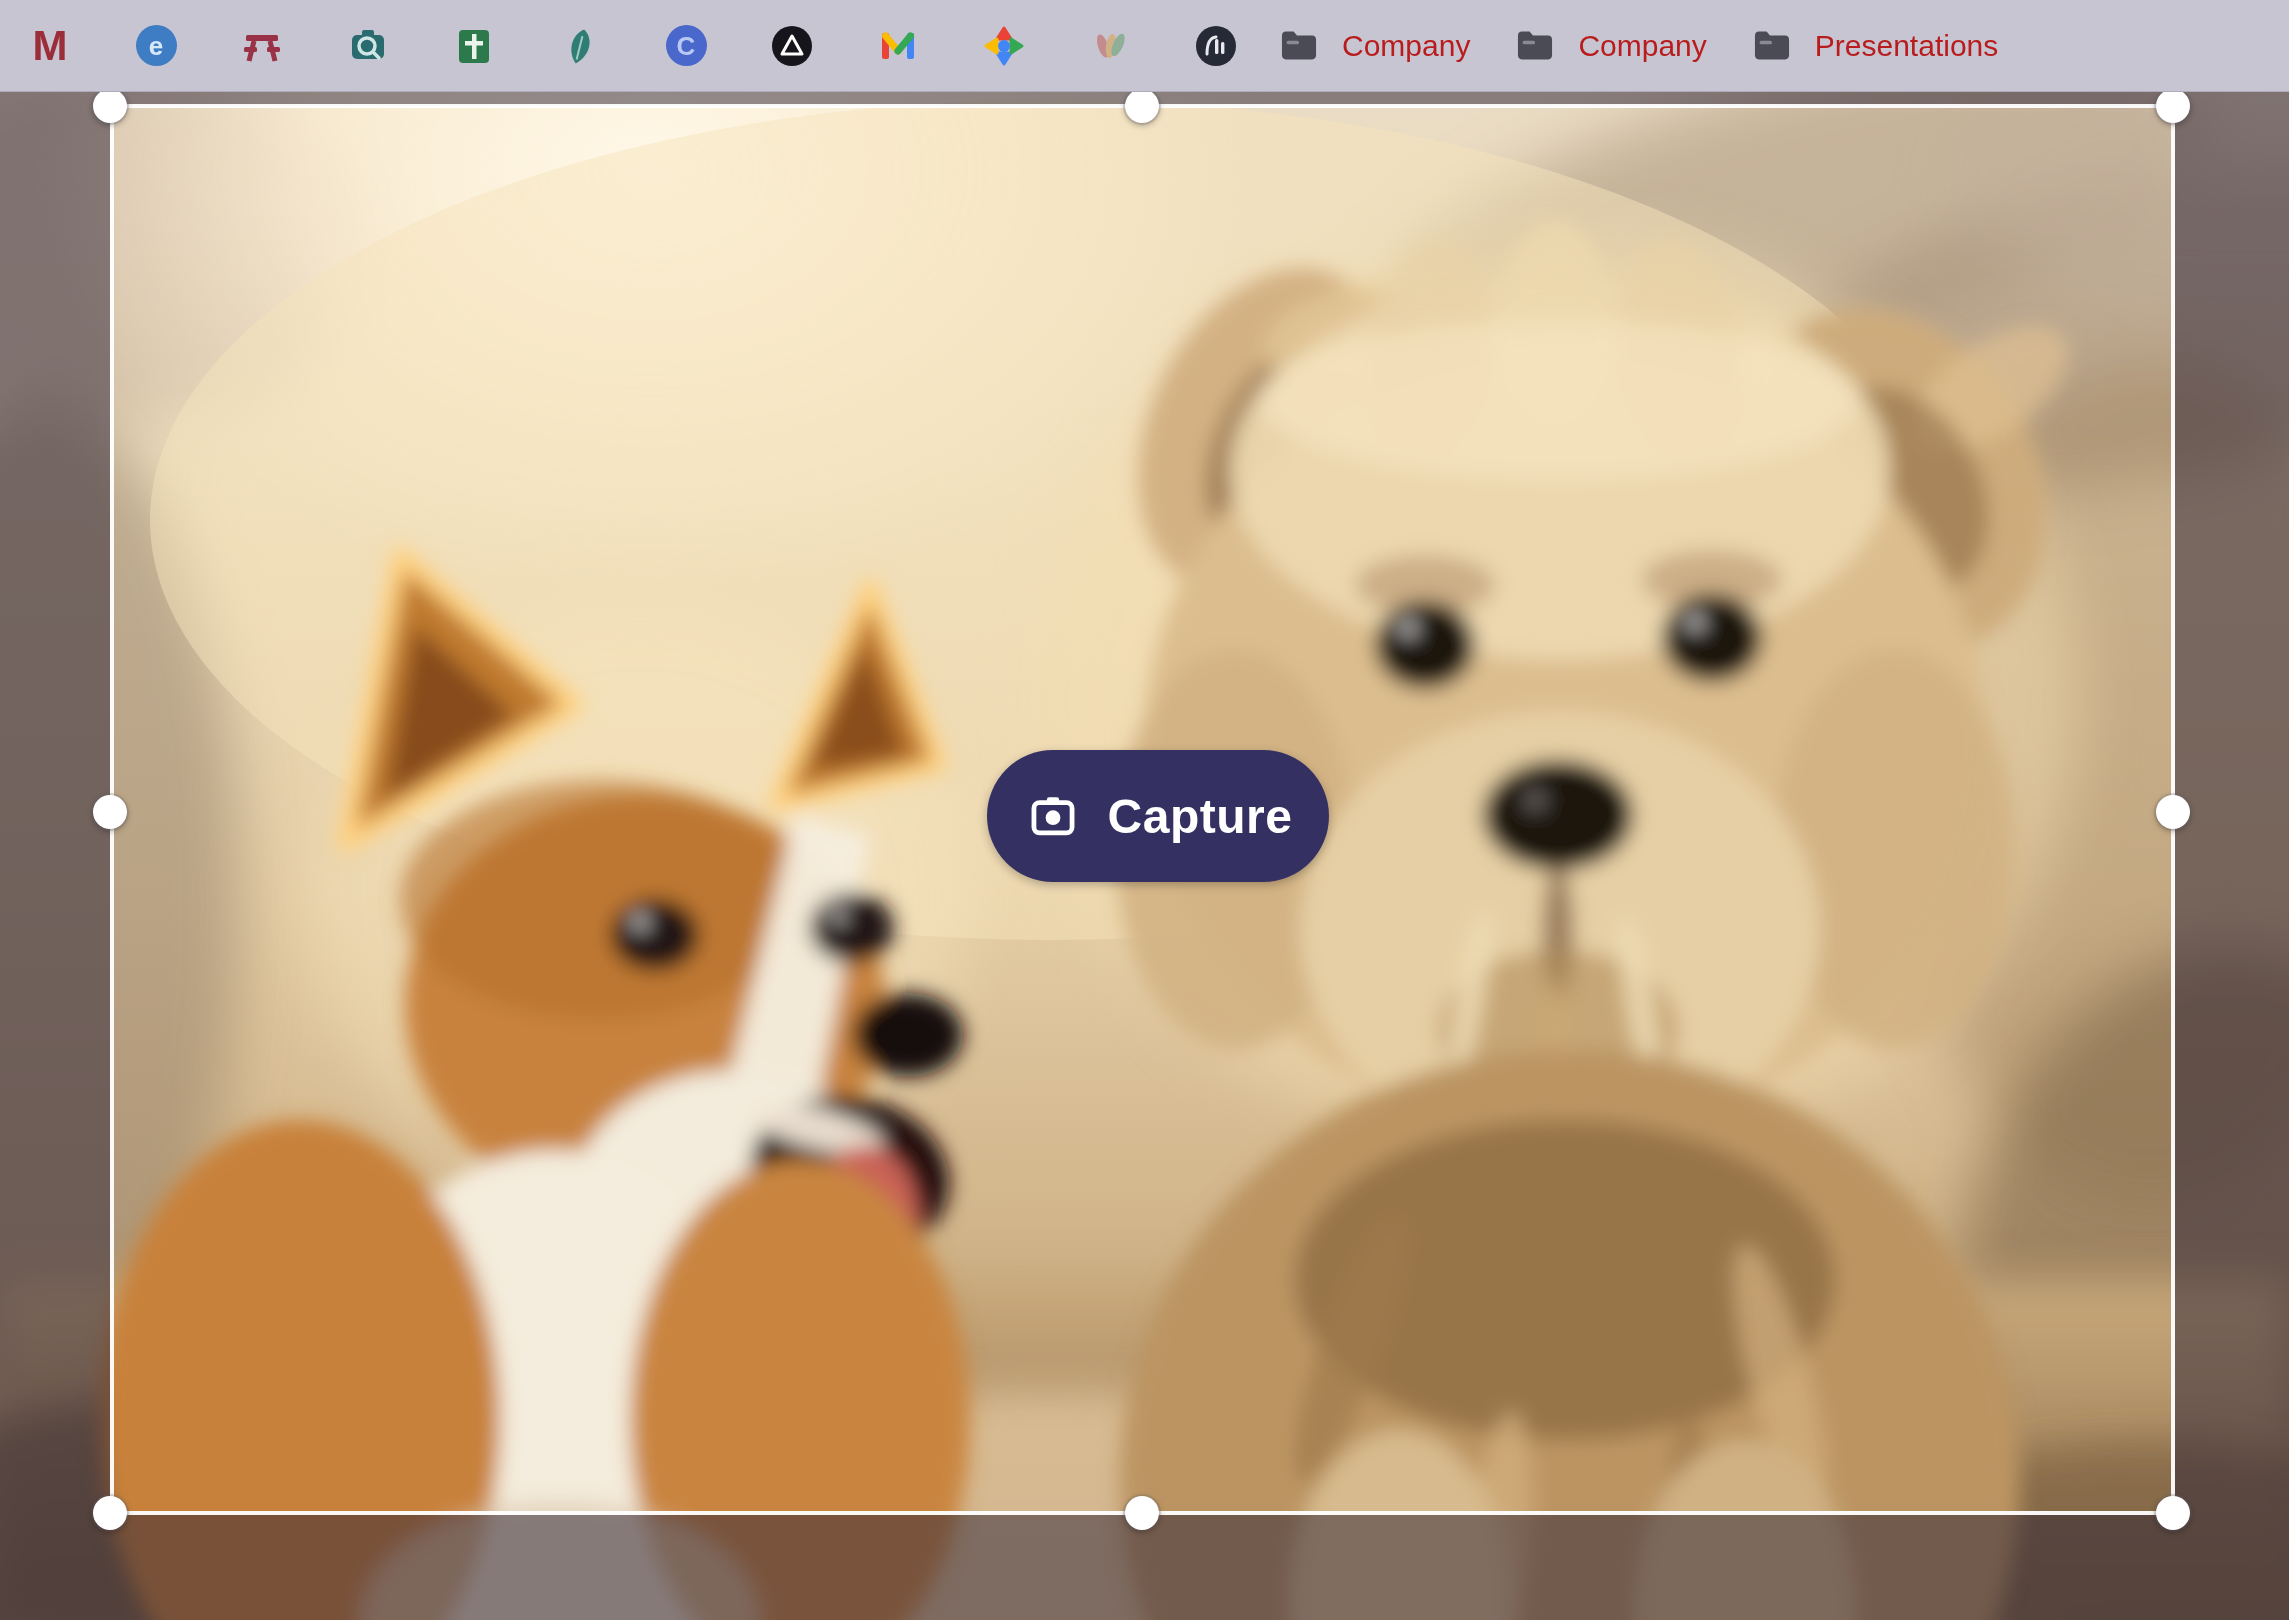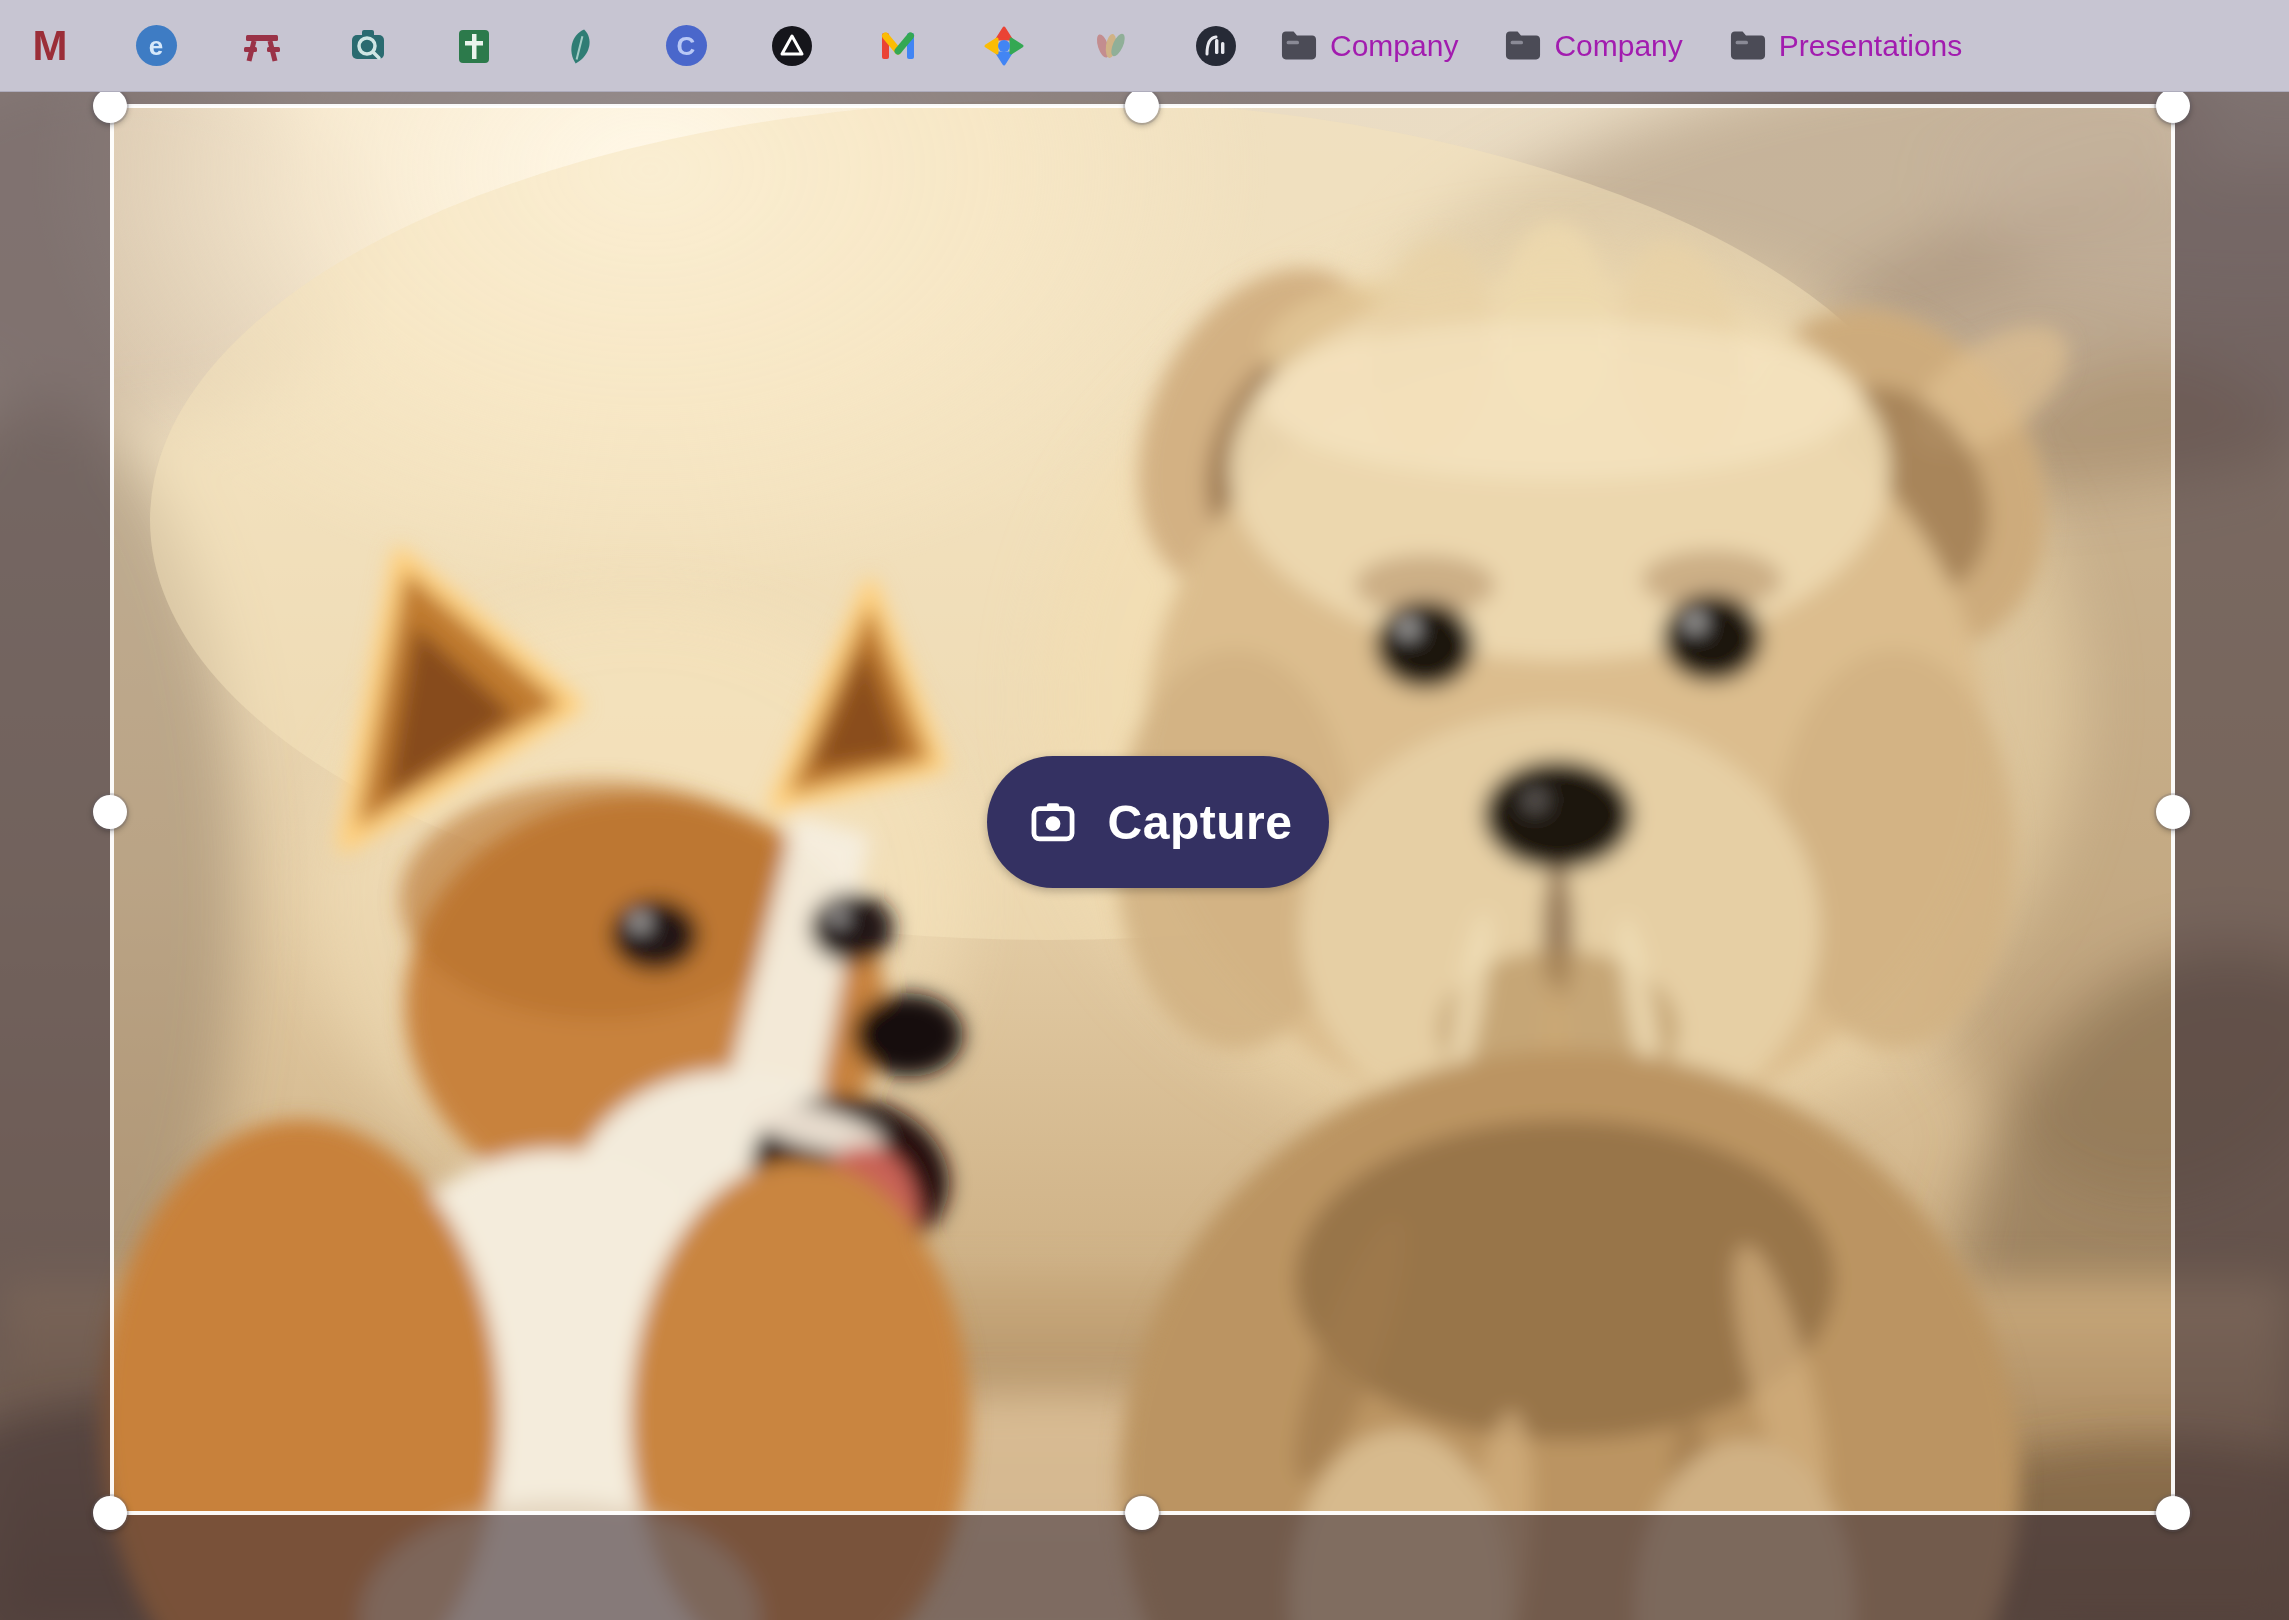--- a/index.html
+++ b/index.html
@@ -31,39 +31,39 @@
   }
   .h-tl{left:110px;top:106px;} .h-tm{left:1142px;top:106px;} .h-tr{left:2173px;top:106px;}
   .h-ml{left:110px;top:812px;} .h-mr{left:2173px;top:812px;}
   .h-bl{left:110px;top:1513px;} .h-bm{left:1142px;top:1513px;} .h-br{left:2173px;top:1513px;}
 
   
   .capture-btn{
     position:absolute;left:987px;top:750px;width:342px;height:132px;
     background:#343162;border-radius:66px;z-index:6;border:none;
     display:flex;align-items:center;justify-content:center;gap:26px;
-    cursor:pointer;box-shadow:0 3px 10px rgba(0,0,0,0.25);margin-top:6px;
+    cursor:pointer;box-shadow:0 3px 10px rgba(0,0,0,0.25);
   }
   .capture-btn span{
     color:#ffffff;font-size:48px;font-weight:600;letter-spacing:0.5px;
   }
 
   
   .bookmarks-bar{
     position:absolute;left:0;top:0;width:2289px;height:92px;
     background:#c7c5d2;border-bottom:1px solid #aeacbc;z-index:10;
     display:flex;align-items:center;padding-left:28px;box-sizing:border-box;
   }
   .favicons{display:flex;align-items:center;gap:62px;}
   .favicon{width:44px;height:44px;display:flex;align-items:center;justify-content:center;cursor:pointer;}
   .letter-icon{font-weight:700;line-height:1;}
   .circle-badge{width:41px;height:41px;border-radius:50%;display:flex;align-items:center;justify-content:center;}
   .folders{display:flex;align-items:center;gap:46px;margin-left:42px;}
   .folder-item{display:flex;align-items:center;gap:12px;cursor:pointer;}
-  .folder-label{font-size:30px;font-weight:500;color:#a21caf;}
+  .folder-label{font-size:30px;font-weight:500;color:#b91c1c;margin-left:12px;}
 </style>
 </head>
 <body>
 
 <div class="photo">
 <svg width="2289" height="1620" viewBox="0 0 2289 1620" xmlns="http://www.w3.org/2000/svg">
   <defs>
     <linearGradient id="sky" x1="0" y1="0" x2="0" y2="1">
       <stop offset="0%" stop-color="#e9dcc6"></stop>
       <stop offset="30%" stop-color="#eeddbd"></stop>

